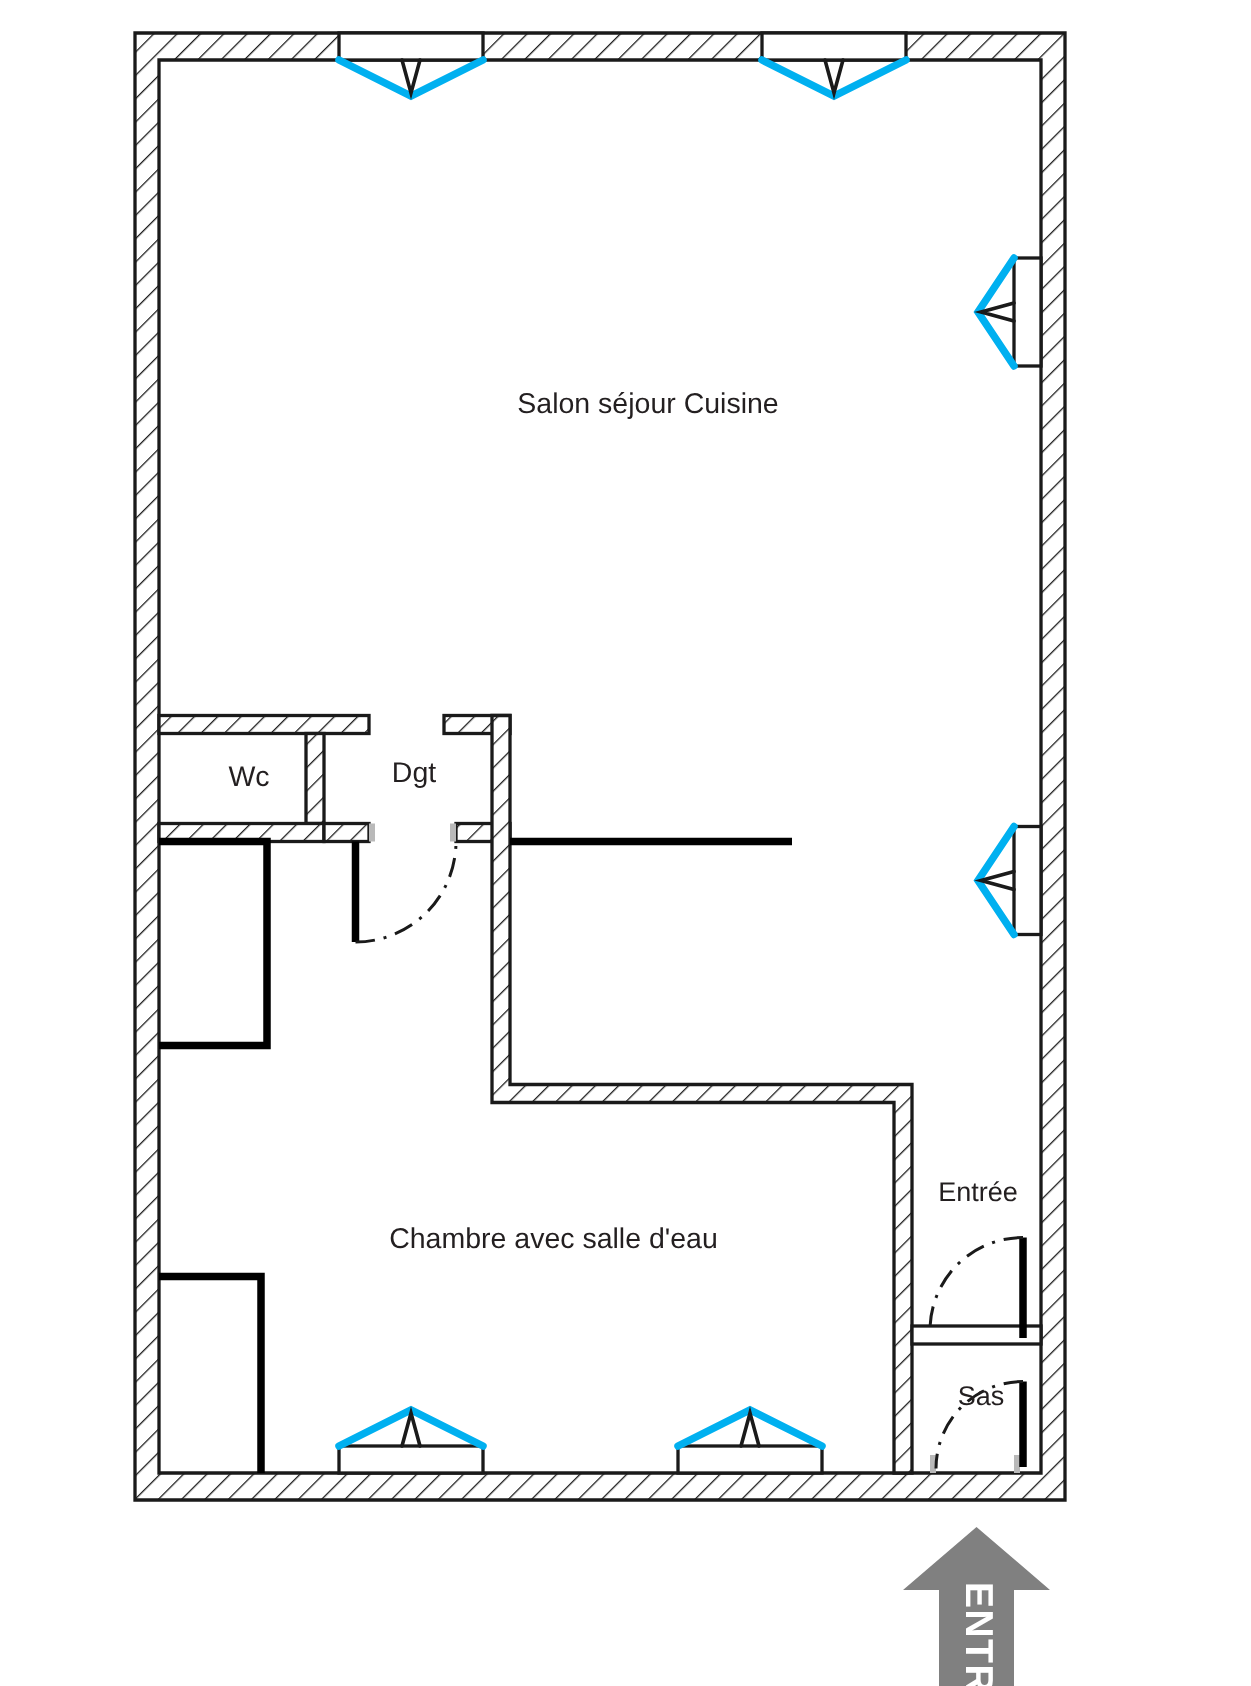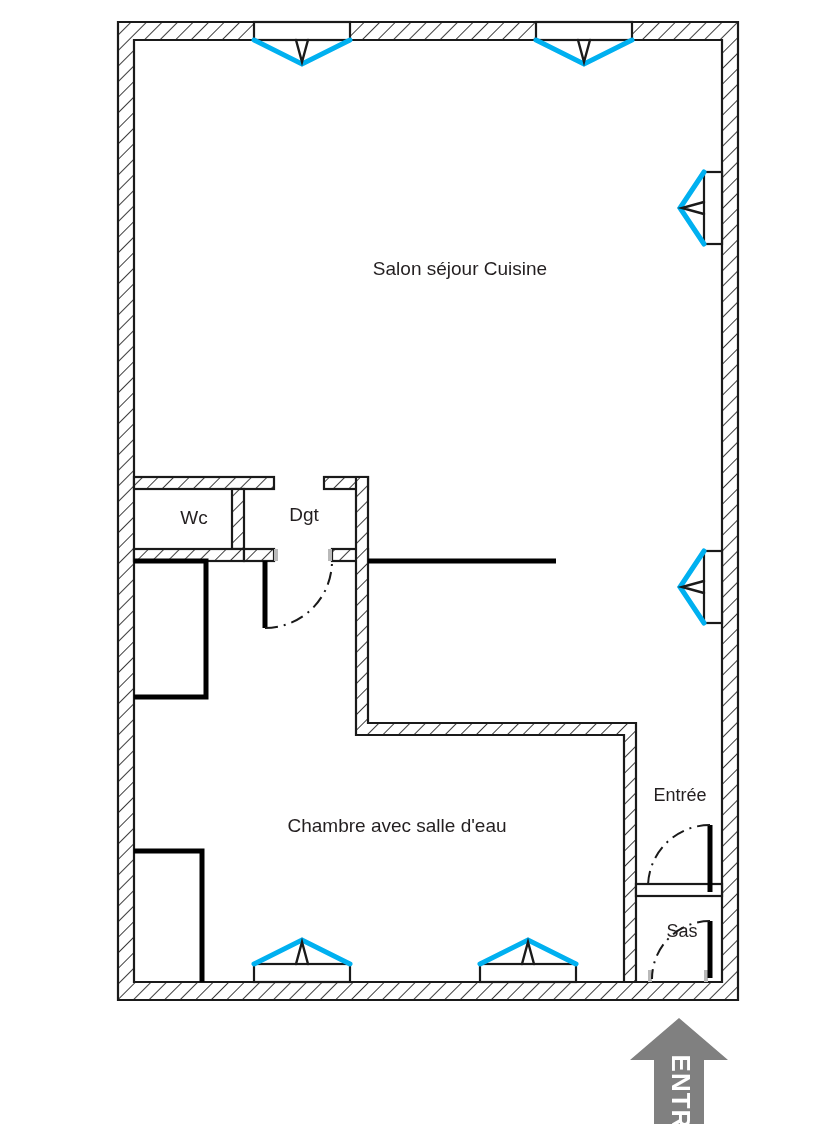--- a/index.html
+++ b/index.html
@@ -11,21 +11,20 @@
     width: 834px;
     height: 1124px;
     font-family: "Liberation Sans", sans-serif;
     overflow: hidden;
   }
   #floorplan-root {
     position: relative;
     width: 748px;
     height: 1124px;
     background: #ffffff;
-    margin-left: 28px;
   }
   svg.plan {
     display: block;
     width: 834px;
     height: 1124px;
   }
   .room-label {
     font-family: "Liberation Sans", sans-serif;
     fill: #231f20;
     font-size: 19px;

